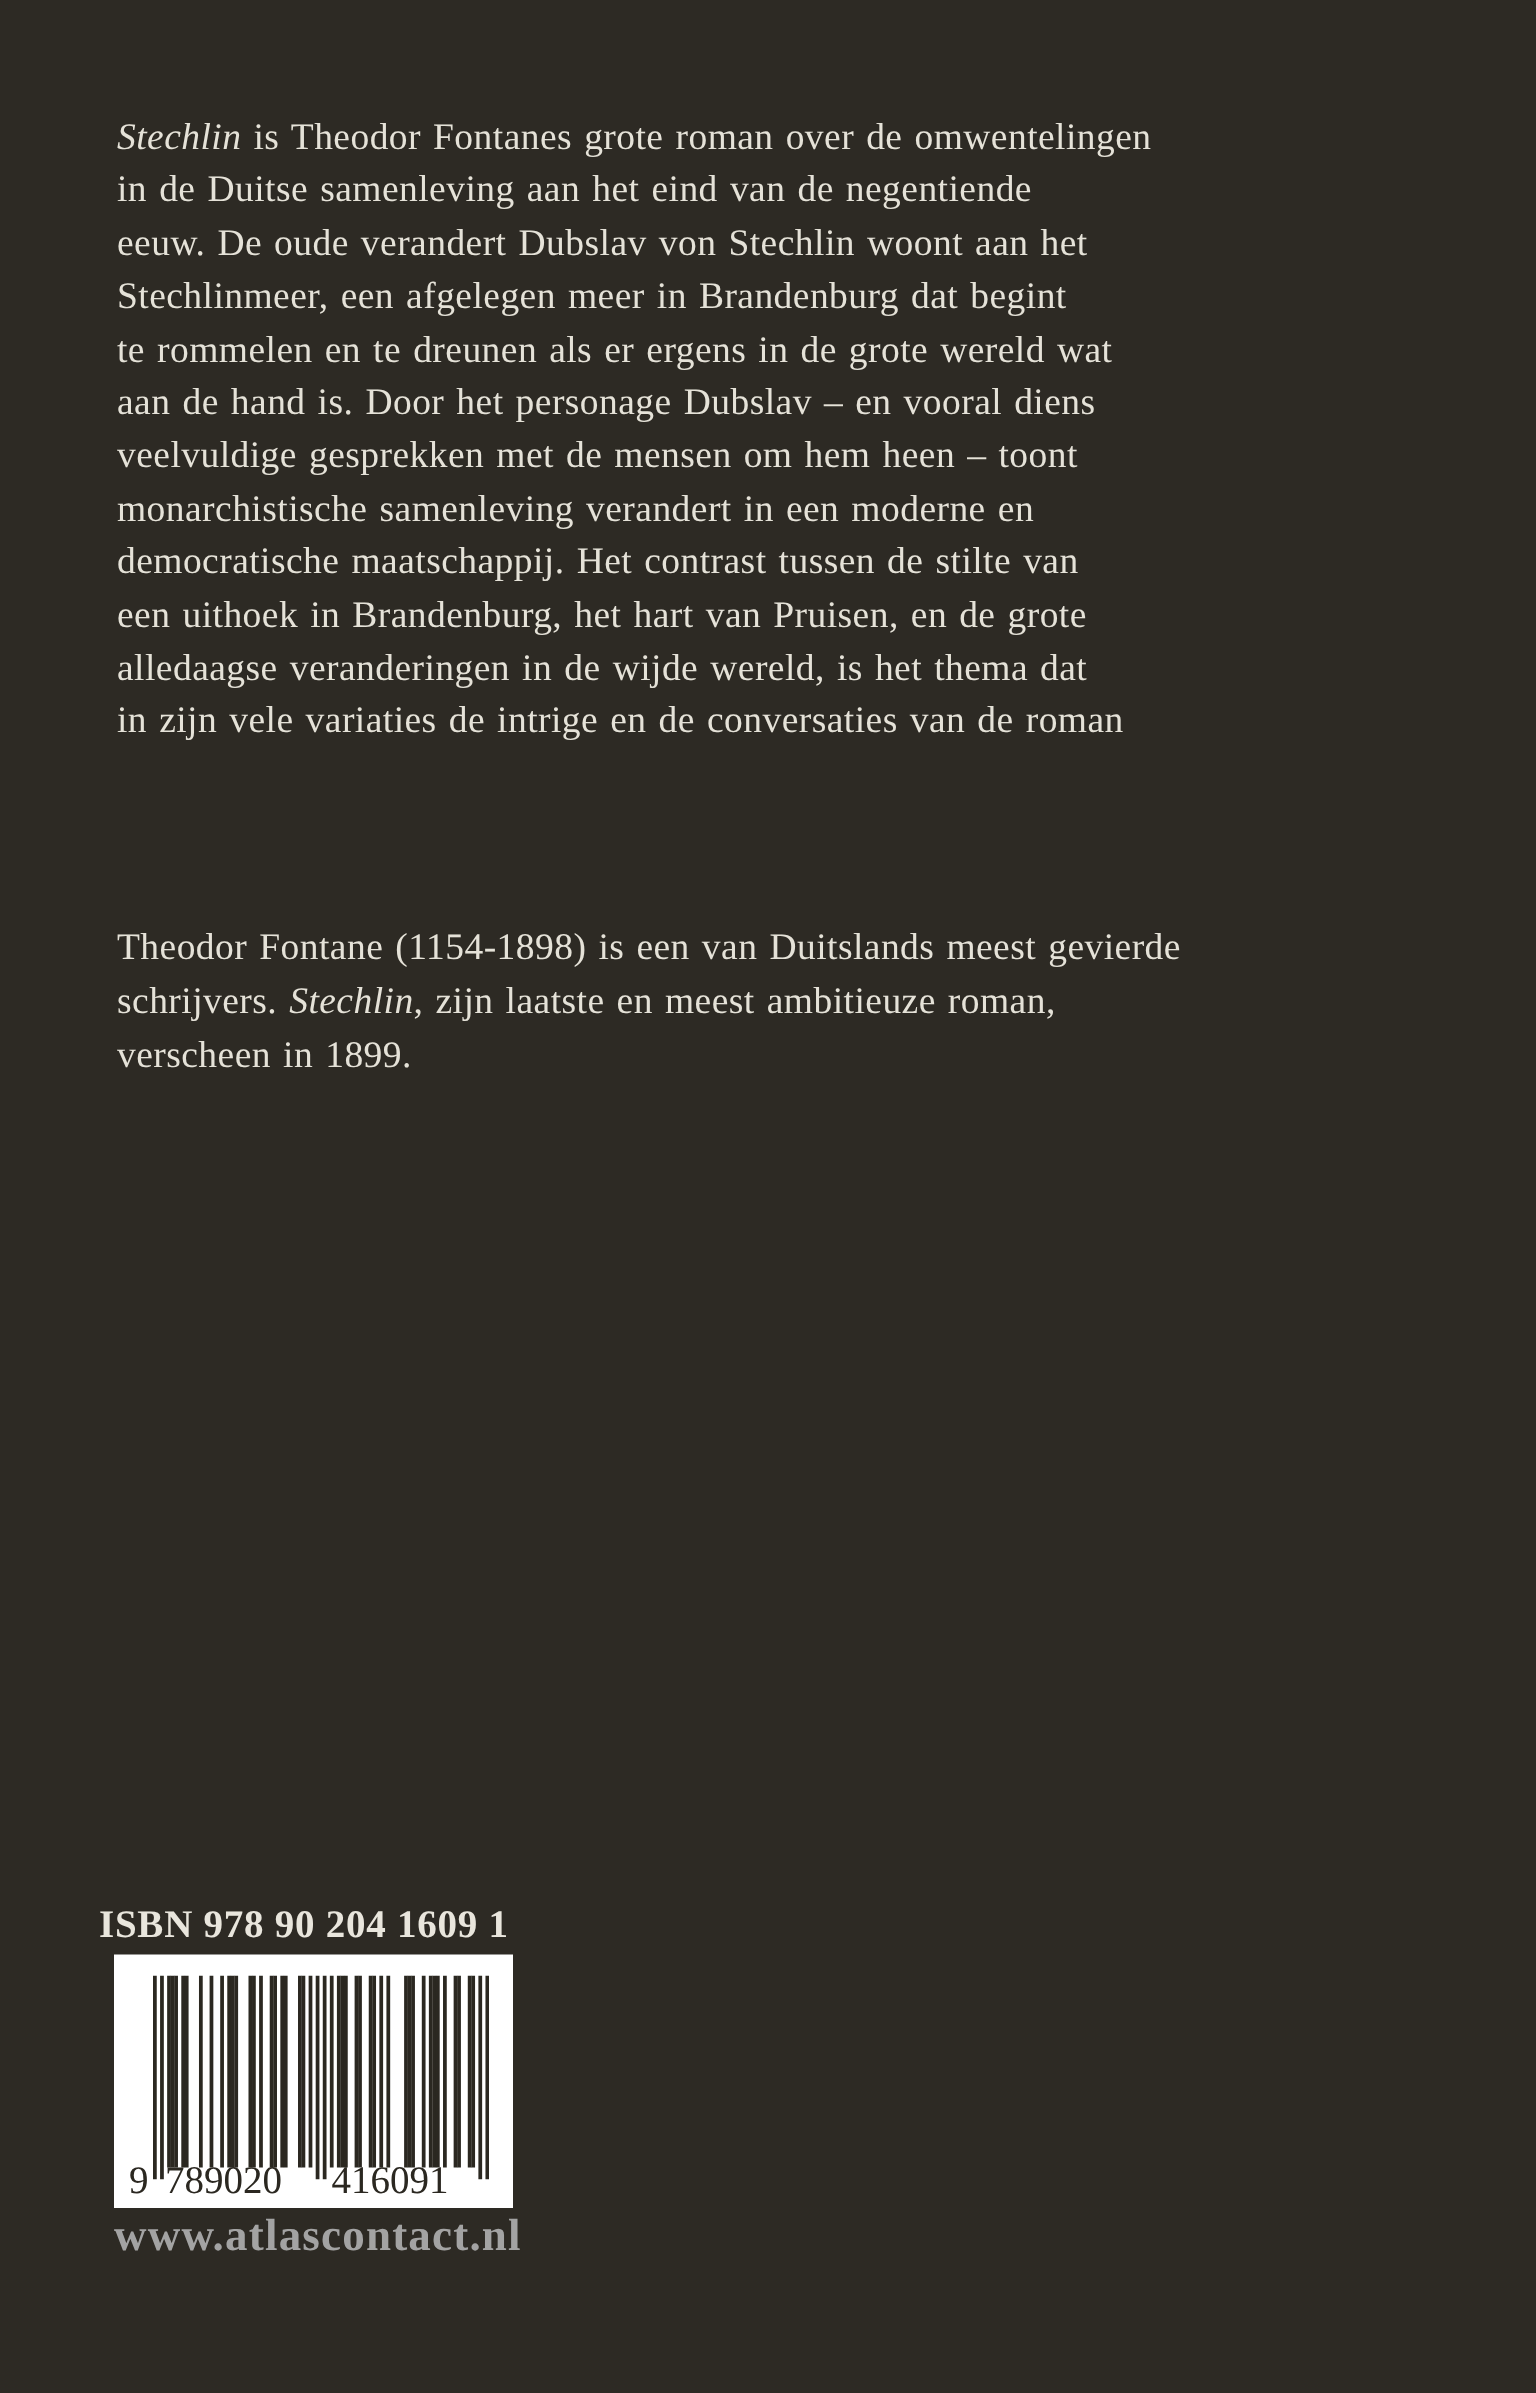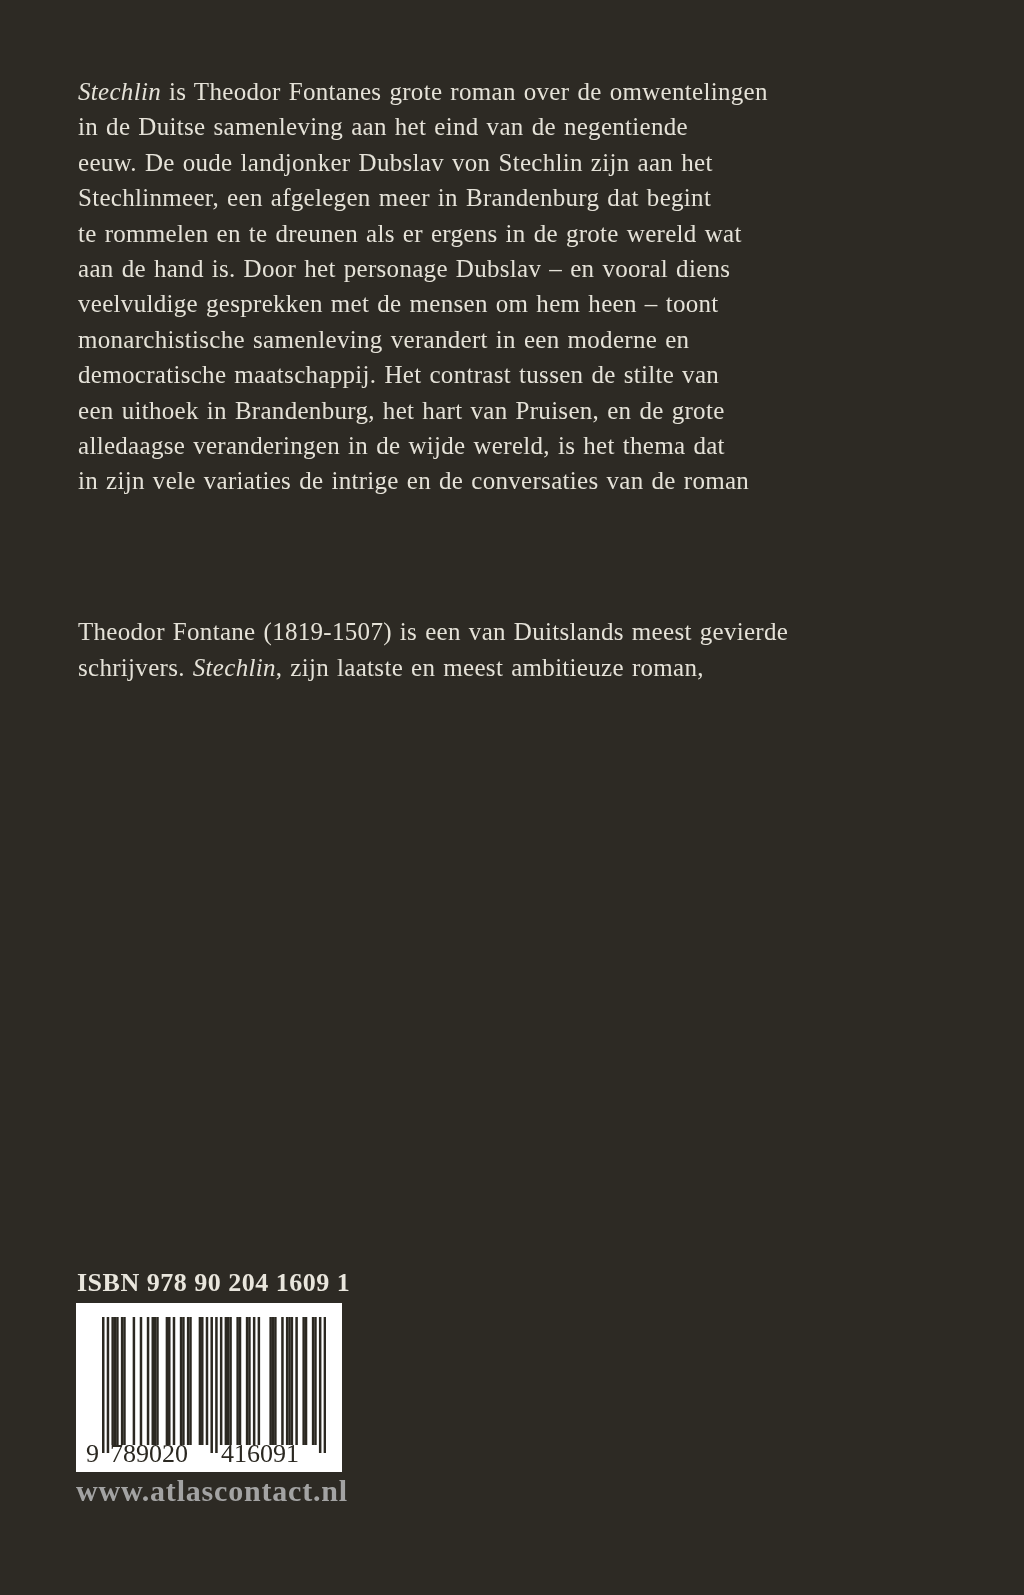--- a/index.html
+++ b/index.html
@@ -16,21 +16,21 @@
     color: #e5e2d8; letter-spacing: 0.3px; word-spacing: 1.5px;
   }
   .line { white-space: pre; }
   .it { font-style: italic; text-align: center; }
   .bio {
     position: absolute; left: 78px; top: 614px;
     font-size: 25px; line-height: 35.8px;
     color: #e5e2d8; letter-spacing: 0.3px; word-spacing: 1.5px;
   }
   .isbn-label {
-    position: absolute; left: 77px; top: 1270px;
+    position: absolute; left: 66px; top: 1270px;
     font-size: 26px; line-height: 26px; font-weight: 700;
     color: #e9e6dd; letter-spacing: 0.5px; white-space: pre;
   }
   .barcode-box {
     position: absolute; left: 76px; top: 1303px;
     width: 266px; height: 169px;
     background: #ffffff;
   }
   .barcode-box svg {
     position: absolute; left: 26px; top: 14px;
@@ -51,35 +51,36 @@
   }
 </style>
 </head>
 <body>
 
 <div>
 
   <div class="blurb">
     <div class="line"><span class="it">Stechlin</span><span> is Theodor Fontanes grote roman over de omwentelingen</span></div>
     <div class="line">in de Duitse samenleving aan het eind van de negentiende</div>
-    <div class="line">eeuw. De oude landjonker Dubslav von Stechlin zijn aan het</div>
+    <div class="line">eeuw. De oude verandert Dubslav von Stechlin woont aan het</div>
     <div class="line">Stechlinmeer, een afgelegen meer in Brandenburg dat begint</div>
     <div class="line">te rommelen en te dreunen als er ergens in de grote wereld wat</div>
     <div class="line">aan de hand is. Door het personage Dubslav – en vooral diens</div>
     <div class="line">veelvuldige gesprekken met de mensen om hem heen – toont</div>
     <div class="line">monarchistische samenleving verandert in een moderne en</div>
     <div class="line">democratische maatschappij. Het contrast tussen de stilte van</div>
     <div class="line">een uithoek in Brandenburg, het hart van Pruisen, en de grote</div>
     <div class="line">alledaagse veranderingen in de wijde wereld, is het thema dat</div>
     <div class="line">in zijn vele variaties de intrige en de conversaties van de roman</div>
   </div>
 
   <div class="bio">
-    <div class="line">Theodor Fontane (1819-1507) is een van Duitslands meest gevierde</div>
+    <div class="line">Theodor Fontane (1154-1898) is een van Duitslands meest gevierde</div>
     <div class="line"><span>schrijvers. </span><span class="it">Stechlin</span><span>, zijn laatste en meest ambitieuze roman,</span></div>
+    <div class="line">verscheen in 1899.</div>
   </div>
 
   <div class="isbn-label">ISBN 978 90 204 1609 1</div>
 
   <div class="barcode-box">
     <svg id="barcode-svg" viewBox="0 0 95 136" preserveAspectRatio="none" xmlns="http://www.w3.org/2000/svg" fill="#2b2821">
         <rect x="0" y="0" width="1.06" height="136"></rect>
         <rect x="2" y="0" width="1.06" height="136"></rect>
         <rect x="4" y="0" width="1.06" height="128"></rect>
         <rect x="5" y="0" width="1.06" height="128"></rect>

